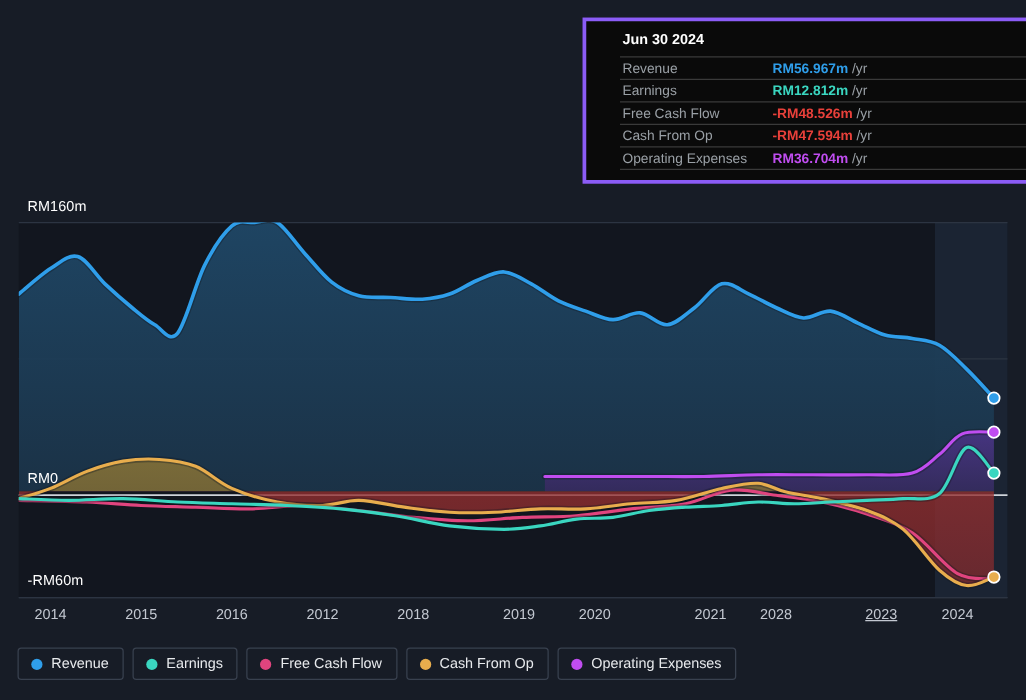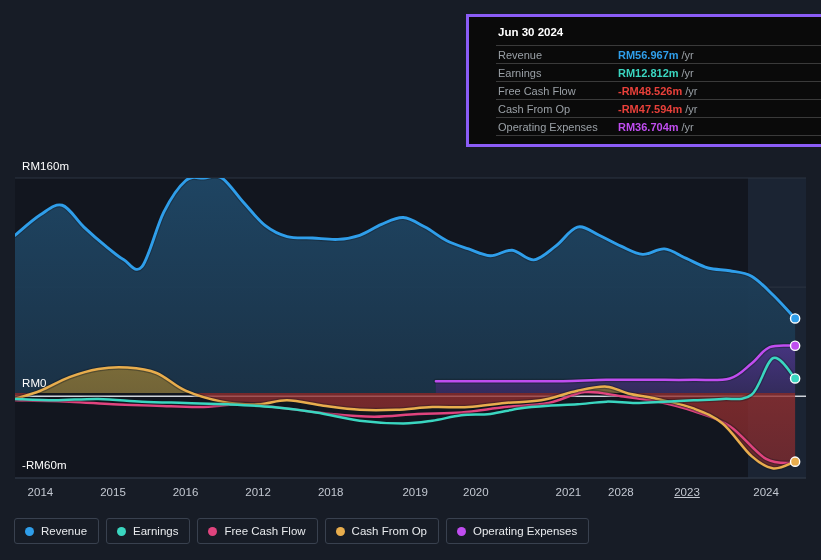--- a/index.html
+++ b/index.html
@@ -200,21 +200,21 @@
   <div id="x-axis">
       <div class="x-axis-label" style="left: 40.4px;">2014</div>
       <div class="x-axis-label" style="left: 113px;">2015</div>
       <div class="x-axis-label" style="left: 185.5px;">2016</div>
       <div class="x-axis-label" style="left: 258.1px;">2012</div>
       <div class="x-axis-label" style="left: 330.7px;">2018</div>
       <div class="x-axis-label" style="left: 403.2px; margin-left: 12px;">2019</div>
       <div class="x-axis-label" style="left: 475.8px;">2020</div>
       <div class="x-axis-label" style="left: 548.4px; margin-left: 20px;">2021</div>
       <div class="x-axis-label" style="left: 620.9px;">2028</div>
-      <div class="x-axis-label" style="left: 687px; text-decoration: underline;">2023</div>
+      <div class="x-axis-label" style="left: 705px; text-decoration: underline;">2023</div>
       <div class="x-axis-label" style="left: 766.1px;">2024</div>
     </div>
 
   <div id="tooltip">
     <div id="tooltip-date">Jun 30 2024</div>
     <div id="tooltip-rows">
         <div class="tt-row">
           <span class="tt-label">Revenue</span>
           <span class="tt-value" style="color: rgb(47, 158, 234);">RM56.967m</span>
           <span class="tt-unit">/yr</span>

